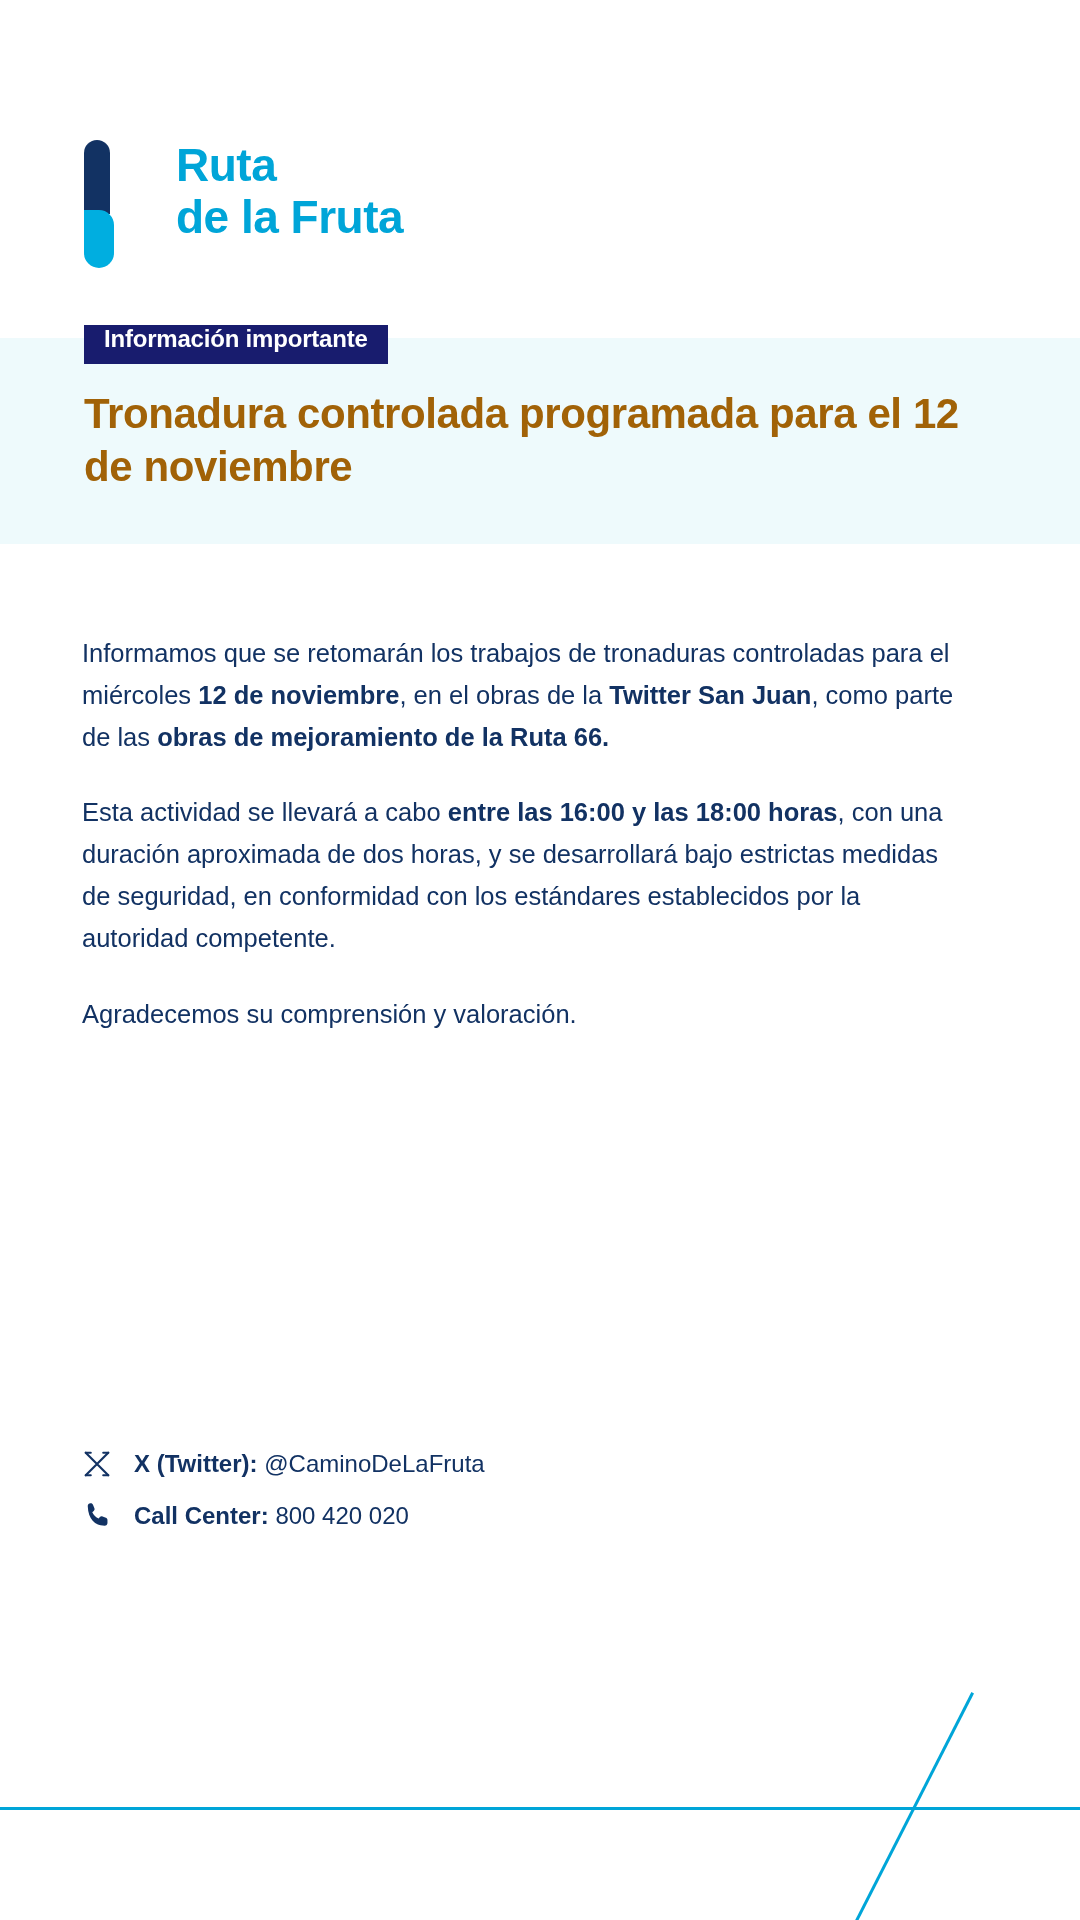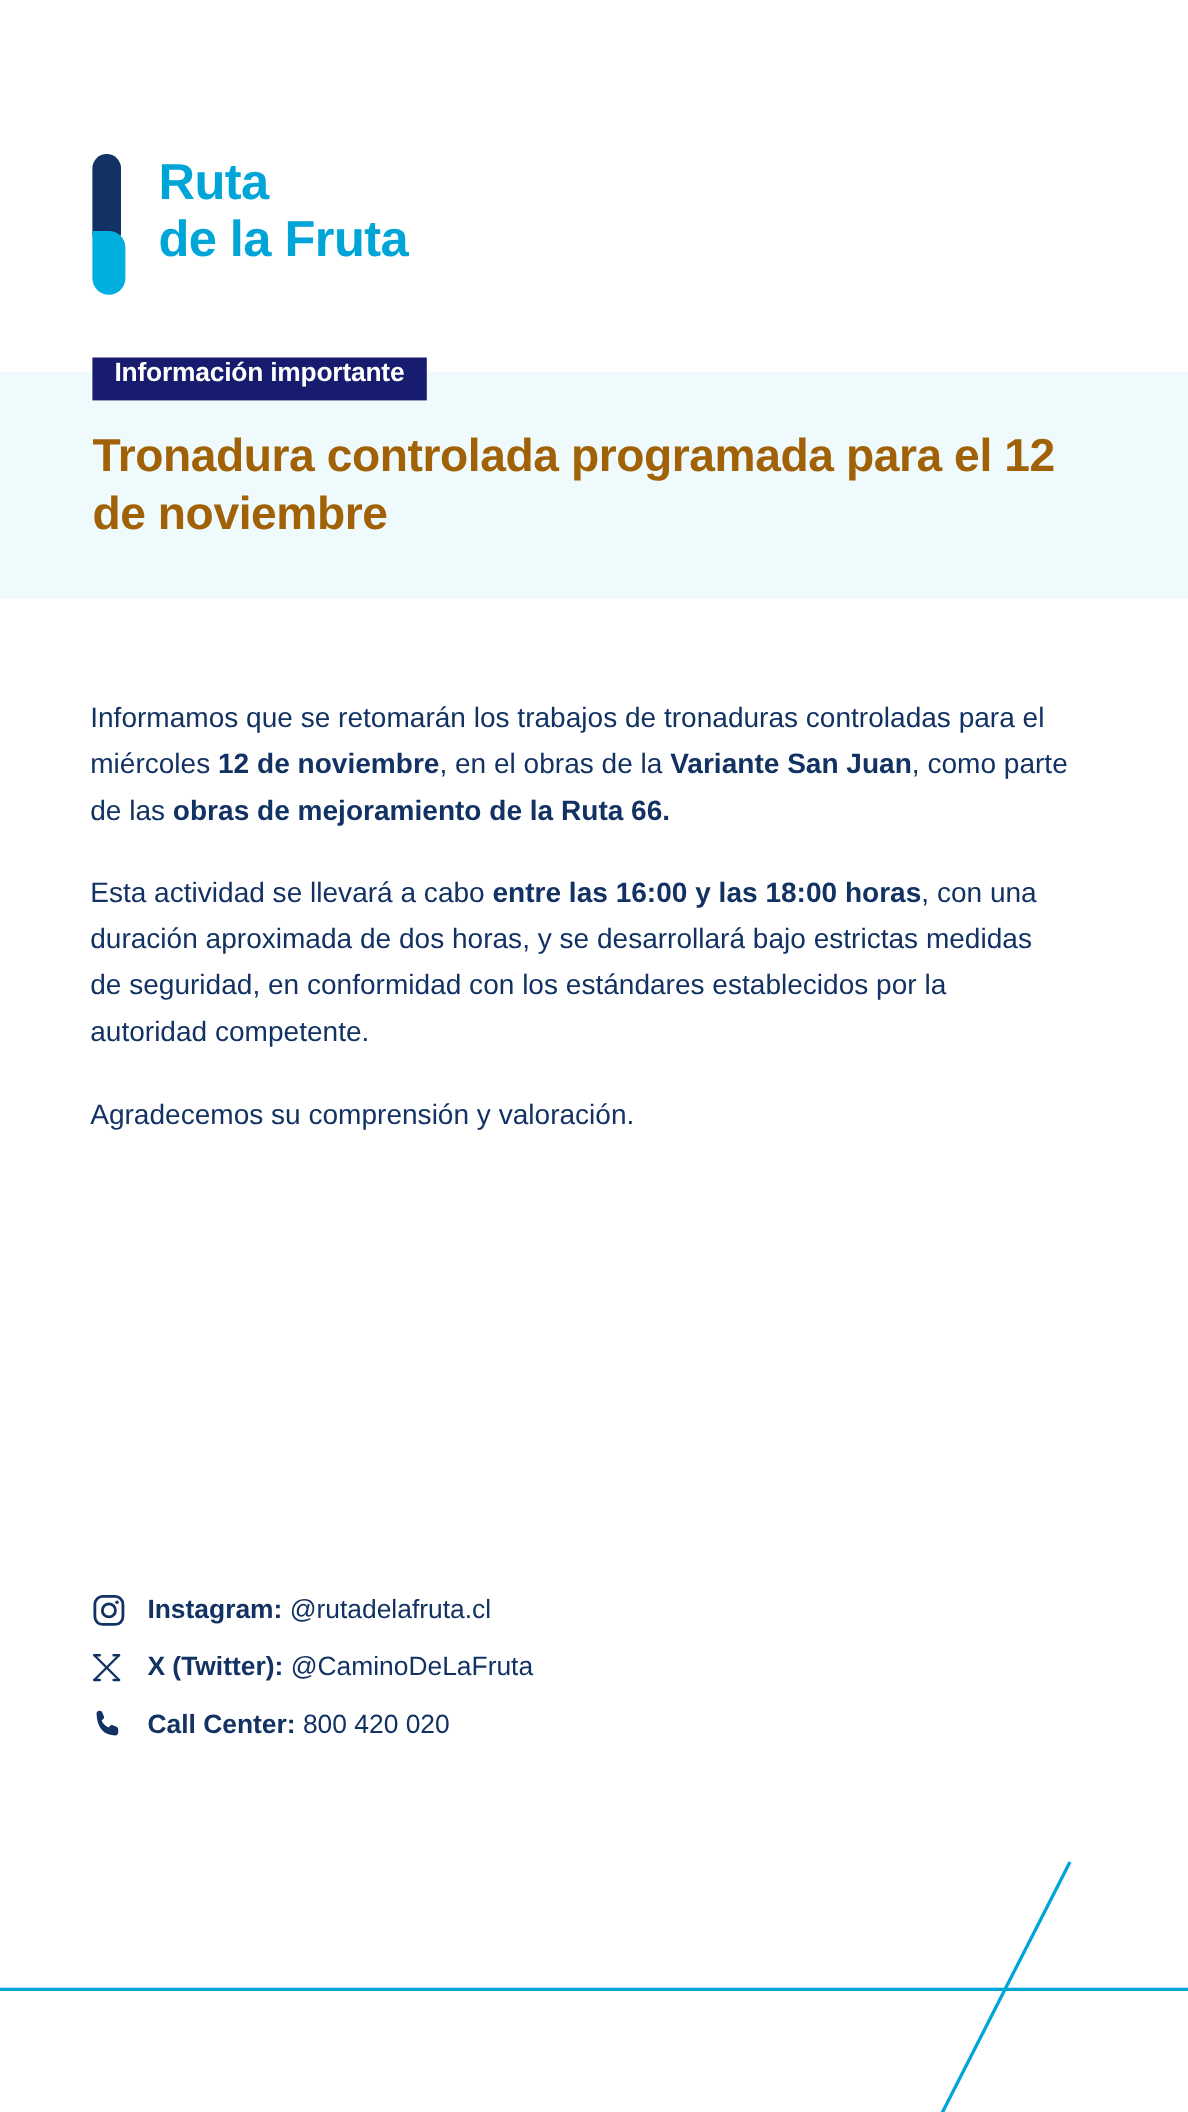--- a/index.html
+++ b/index.html
@@ -51,21 +51,21 @@
     border-bottom-right-radius: 15px;
     border-top-right-radius: 15px;
   }
   .logo-text {
     line-height: 1.12;
     font-size: 46px;
     font-weight: bold;
     color: #00a5d8;
     letter-spacing: -0.5px;
   }
-  .logo-text div { white-space: nowrap; }
+  .logo-text div { white-space: nowrap; margin-left: 32px; }
 
   
   .header-band {
     position: absolute;
     left: 0;
     top: 338px;
     width: 1080px;
     height: 206px;
     background: #eefafc;
   }
@@ -166,43 +166,30 @@
     <div>de la Fruta</div>
   </div>
 </div>
 
 <div class="header-band"></div>
 <div class="badge">Información importante</div>
 <div class="headline">Tronadura controlada programada para el 12 de noviembre</div>
 
 <div class="body-copy">
   <p>
-    <span>Informamos que se retomarán los trabajos de tronaduras controladas para el miércoles </span><b>12 de noviembre</b><span>, en el obras de la </span><b>Variante San Juan</b><span>, como parte de las </span><b>obras de mejoramiento de la Ruta 66.</b>
+    <span>Informamos que se retomarán los trabajos de tronaduras controladas para el miércoles </span><b>12 de noviembre</b><span>, en el obras de la </span><b>Twitter San Juan</b><span>, como parte de las </span><b>obras de mejoramiento de la Ruta 66.</b>
   </p>
   <p>
     <span>Esta actividad se llevará a cabo </span><b>entre las 16:00 y las 18:00 horas</b><span>, con una duración aproximada de dos horas, y se desarrollará bajo estrictas medidas de seguridad, en conformidad con los estándares establecidos por la autoridad competente.</span>
   </p>
   <p>Agradecemos su comprensión y valoración.</p>
 </div>
 
 <div class="contacts">
 
-  <div class="contact-row">
-    <span class="contact-icon">
-      <svg width="34" height="34" viewBox="0 0 24 24" fill="none" stroke="#123263" stroke-width="1.8">
-        <rect x="3" y="3" width="18" height="18" rx="5"></rect>
-        <circle cx="12" cy="12" r="4.2"></circle>
-        <circle cx="17.2" cy="6.8" r="1.1" fill="#123263" stroke="none"></circle>
-      </svg>
-    </span>
-    <span class="contact-text">
-      <b>Instagram:</b>
-      <span>@rutadelafruta.cl</span>
-    </span>
-  </div>
 
   <div class="contact-row">
     <span class="contact-icon">
       <svg width="30" height="30" viewBox="0 0 24 24" fill="none" stroke="#123263" stroke-width="1.7">
         <path d="M3 3 L21 21 M21 3 L3 21" stroke-linecap="round"></path>
         <path d="M3 3 h4 M17 3 h4 M3 21 h4 M17 21 h4" stroke-linecap="round"></path>
       </svg>
     </span>
     <span class="contact-text">
       <b>X (Twitter):</b>

